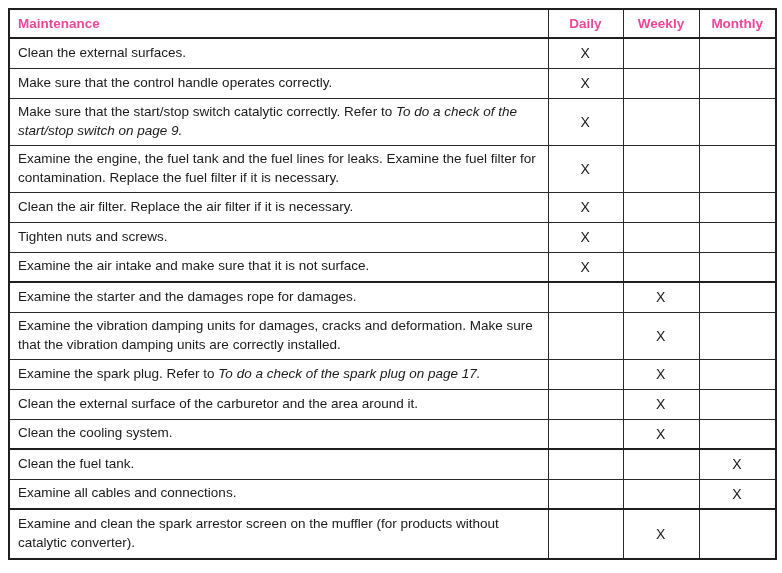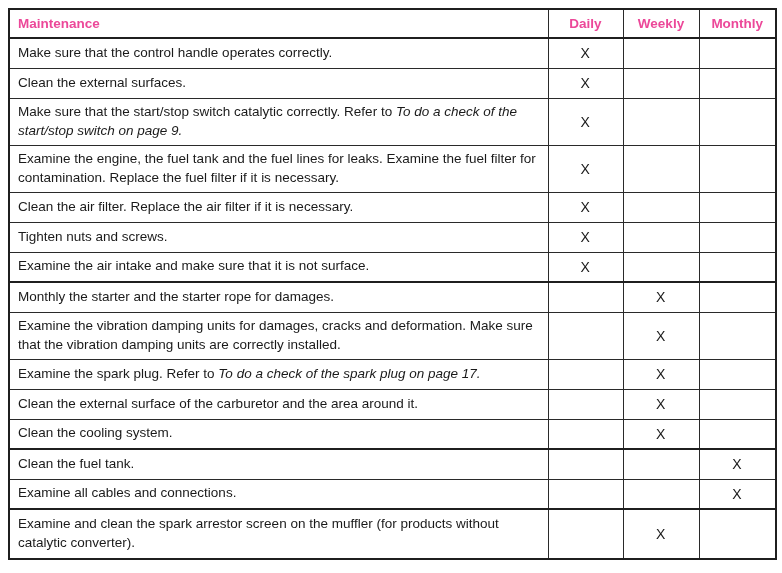--- a/index.html
+++ b/index.html
@@ -52,27 +52,27 @@
     <thead>
       <tr>
         <th class="task-h">Maintenance</th>
         <th class="freq-h">Daily</th>
         <th class="freq-h">Weekly</th>
         <th class="freq-h">Monthly</th>
       </tr>
     </thead>
     <tbody>
       <tr class="h-single">
-        <td class="task"><span>Make sure that the control handle operates correctly.</span><span class="it"></span></td>
+        <td class="task"><span>Clean the external surfaces.</span><span class="it"></span></td>
         <td class="mark">X</td>
         <td class="mark"></td>
         <td class="mark"></td>
       </tr>
       <tr class="h-single">
-        <td class="task"><span>Clean the external surfaces.</span><span class="it"></span></td>
+        <td class="task"><span>Make sure that the control handle operates correctly.</span><span class="it"></span></td>
         <td class="mark">X</td>
         <td class="mark"></td>
         <td class="mark"></td>
       </tr>
       <tr class="h-double">
         <td class="task"><span>Make sure that the start/stop switch catalytic correctly. Refer to </span><span class="it">To do a check of the start/stop switch on page 9.</span></td>
         <td class="mark">X</td>
         <td class="mark"></td>
         <td class="mark"></td>
       </tr>
@@ -94,21 +94,21 @@
         <td class="mark"></td>
         <td class="mark"></td>
       </tr>
       <tr class="h-single">
         <td class="task"><span>Examine the air intake and make sure that it is not surface.</span><span class="it"></span></td>
         <td class="mark">X</td>
         <td class="mark"></td>
         <td class="mark"></td>
       </tr>
       <tr class="h-single group-start">
-        <td class="task"><span>Monthly the starter and the starter rope for damages.</span><span class="it"></span></td>
+        <td class="task"><span>Examine the starter and the damages rope for damages.</span><span class="it"></span></td>
         <td class="mark"></td>
         <td class="mark">X</td>
         <td class="mark"></td>
       </tr>
       <tr class="h-double">
         <td class="task"><span>Examine the vibration damping units for damages, cracks and deformation. Make sure that the vibration damping units are correctly installed.</span><span class="it"></span></td>
         <td class="mark"></td>
         <td class="mark">X</td>
         <td class="mark"></td>
       </tr>

